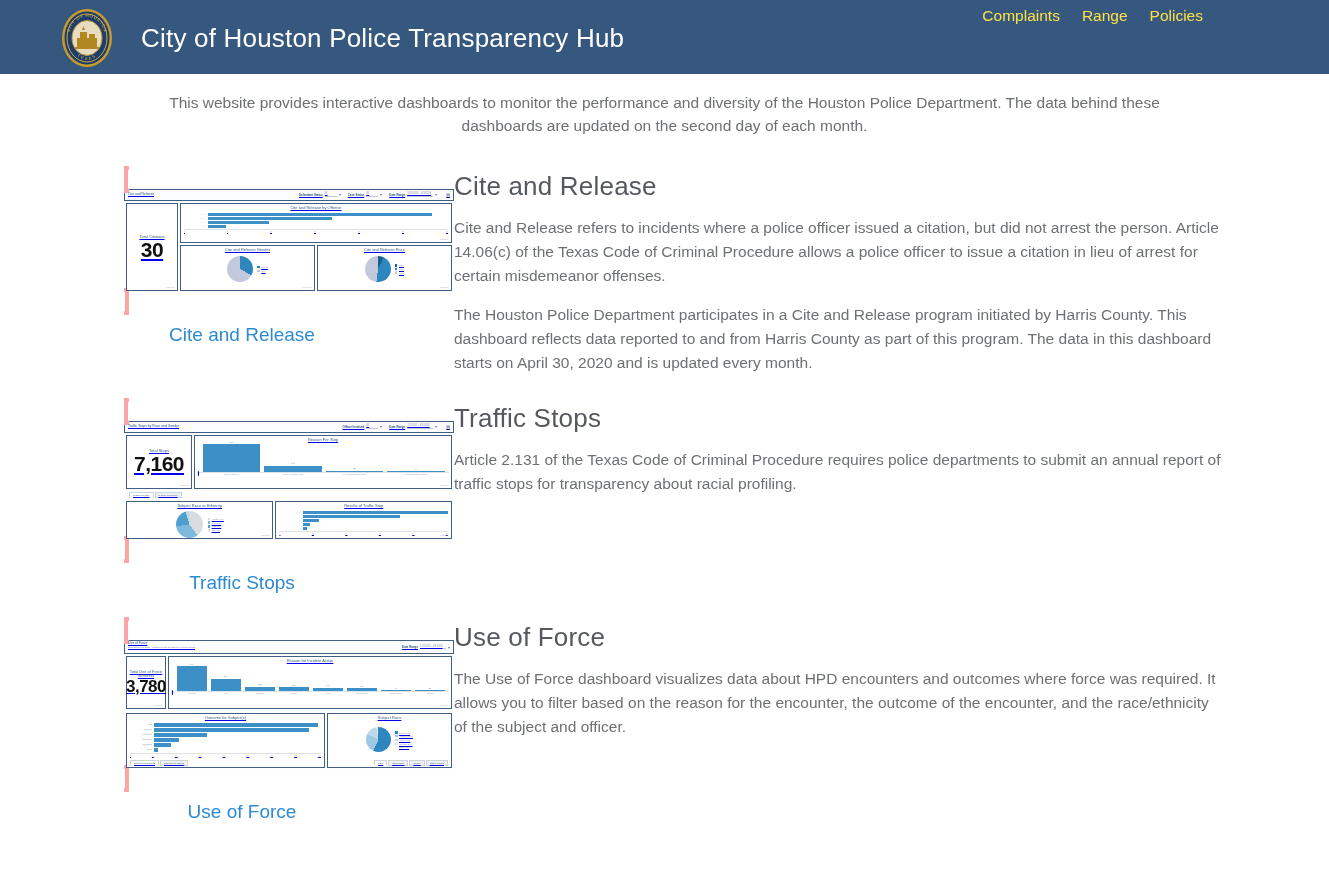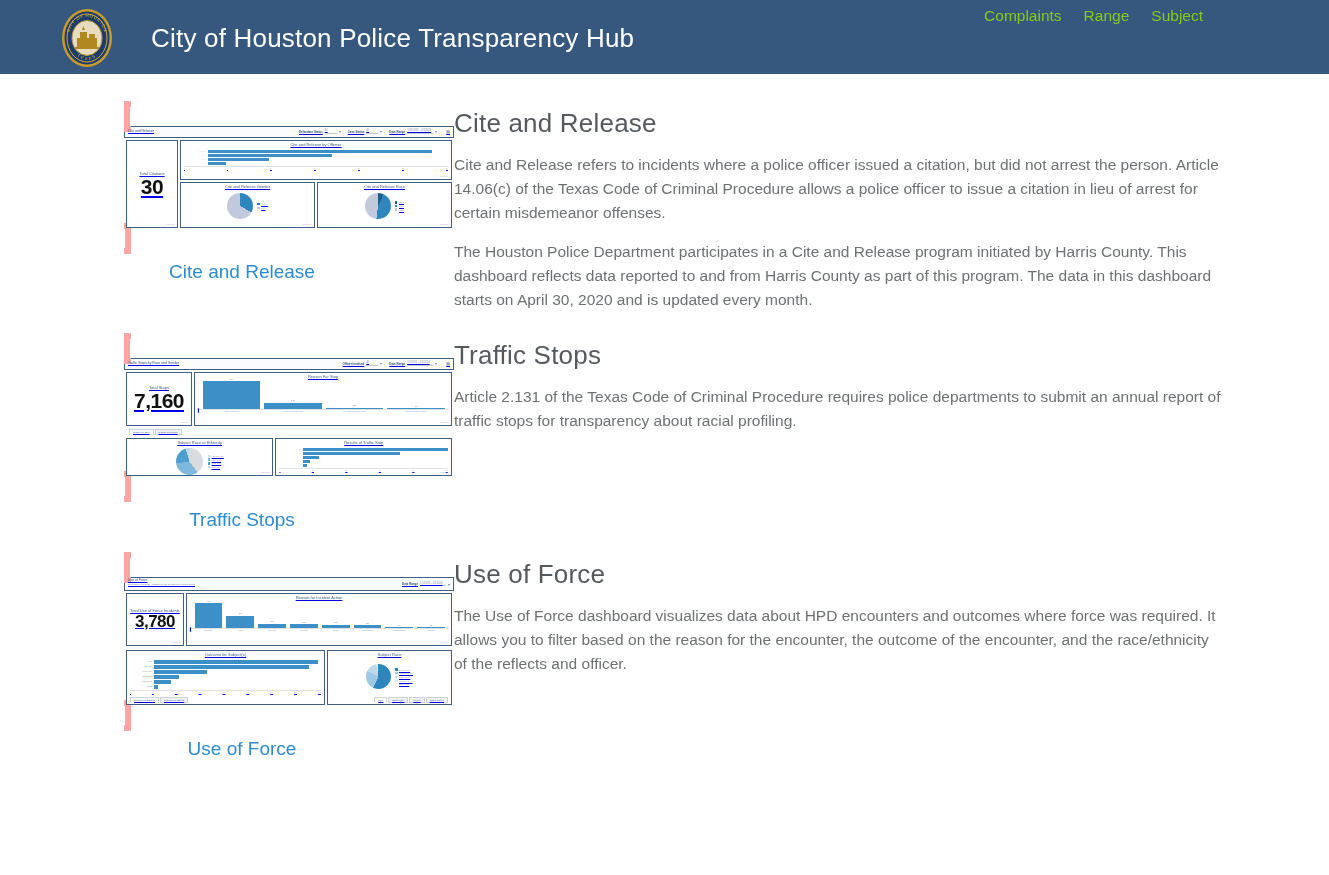--- a/index.html
+++ b/index.html
@@ -15,33 +15,33 @@
   
   .site-header{
     width:100%; height:74px;
     background:#36587f;
     display:flex; align-items:flex-start;
     position:relative;
   }
   .brand{ display:flex; align-items:center; padding-left:56px; padding-top:7px; }
   .seal{ width:62px; height:62px; flex:0 0 62px; }
   .site-title{
-    margin-left:33px;
+    margin-left:23px;
     color:#ffffff;
     font-size:26px;
     font-weight:400;
     letter-spacing:.2px;
     white-space:nowrap;
   }
   .main-nav{
     position:absolute; right:126px; top:7px;
     display:flex; gap:22px; align-items:center;
   }
   .nav-link{
-    color:#84cc16; font-size:15.5px; text-decoration:none; white-space:nowrap;
+    color:#fde047; font-size:15.5px; text-decoration:none; white-space:nowrap;
   }
 
   
   .page{ padding:0; }
   .page-title{
     text-align:center;
     font-size:32px;
     font-weight:400;
     color:#555a5e;
     margin:30px 0 0 0;
@@ -59,21 +59,21 @@
   .sections{ margin-top:34px; }
   .section{
     display:flex;
     align-items:flex-start;
     padding-left:124px;
     margin-bottom:28px;
   }
   .thumb-col{ width:330px; flex:0 0 330px; }
   .thumb-frame{
     width:236px;
-    border:6px solid #fca5a5;
+    border:4px solid #fca5a5;
     background:#ffffff;
     padding:1px;
     position:relative;
     overflow:hidden;
   }
   .thumb-caption{
     display:block;
     width:236px;
     text-align:center;
     margin-top:13px;
@@ -178,25 +178,26 @@
           <textPath href="#sealBot" startOffset="50%" text-anchor="middle">TEXAS</textPath>
         </text>
       </svg>
     </span>
     <span class="site-title">City of Houston Police Transparency Hub</span>
   </div>
 
   <nav class="main-nav">
     <a class="nav-link" href="#">Complaints</a>
     <a class="nav-link" href="#">Range</a>
-    <a class="nav-link" href="#">Subject</a>
+    <a class="nav-link" href="#">Policies</a>
   </nav>
 </div>
 
 <div class="page">
+  <p class="page-intro">This website provides interactive dashboards to monitor the performance and diversity of the Houston Police Department. The data behind these dashboards are updated on the second day of each month.</p>
 
   <div class="sections">
 
     <div class="section">
       <div class="thumb-col">
         <a class="thumb-frame" href="#">
           <div class="db">
             <div class="db-bar">
               <span class="t">Cite and Release</span>
               <span class="db-filters">
@@ -436,21 +437,21 @@
                 <span class="db-filt">
                   <b>Date Range</b>
                   <i class="fv wide">1/1/2020 - 3/3/2024</i>
                   <i class="caret"></i>
                 </span>
               </span>
             </div>
 
             <div class="db-body" style="height:116px; flex-direction:column;">
               <div style="display:flex; gap:2px; height:55px;">
-                <div class="panel kpi" style="width:58px">
+                <div class="panel kpi" style="width:40px">
                   <div class="kpi-label">Total Use of Force Incidents</div>
                   <div class="kpi-num sm">3,780</div>
                   <span class="foot-note">powered by</span>
                 </div>
                 <div class="panel" style="flex:1">
                   <div class="panel-title">Reason for Incident Action</div>
                   <div style="display:flex;padding:0 2px;">
                     <span style="font-size:1.7px;color:#a7afb6;writing-mode:vertical-rl;transform:rotate(180deg);">Count</span>
                     <div style="flex:1">
                       <div class="vbars" style="height:28px">
@@ -562,18 +563,18 @@
                 </div>
               </div>
             </div>
           </div>
         </a>
         <a class="thumb-caption" href="#">Use of Force</a>
       </div>
 
       <div class="text-col">
         <h2 class="sec-title">Use of Force</h2>
-        <p class="sec-para">The Use of Force dashboard visualizes data about HPD encounters and outcomes where force was required. It allows you to filter based on the reason for the encounter, the outcome of the encounter, and the race/ethnicity of the reflects and officer.</p>
+        <p class="sec-para">The Use of Force dashboard visualizes data about HPD encounters and outcomes where force was required. It allows you to filter based on the reason for the encounter, the outcome of the encounter, and the race/ethnicity of the subject and officer.</p>
       </div>
     </div>
 
   </div>
 </div>
 
 </body></html>

